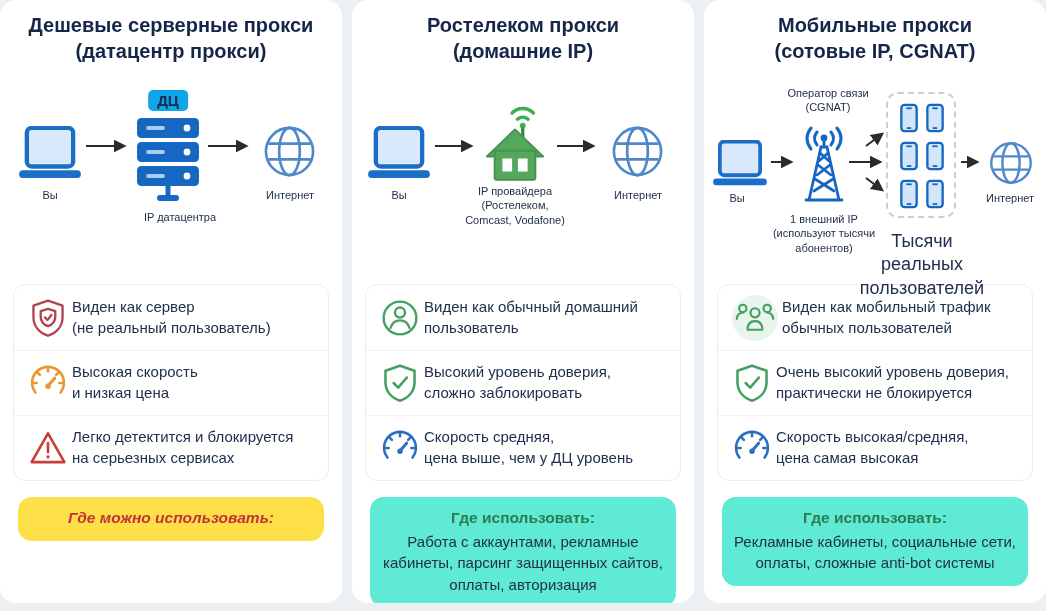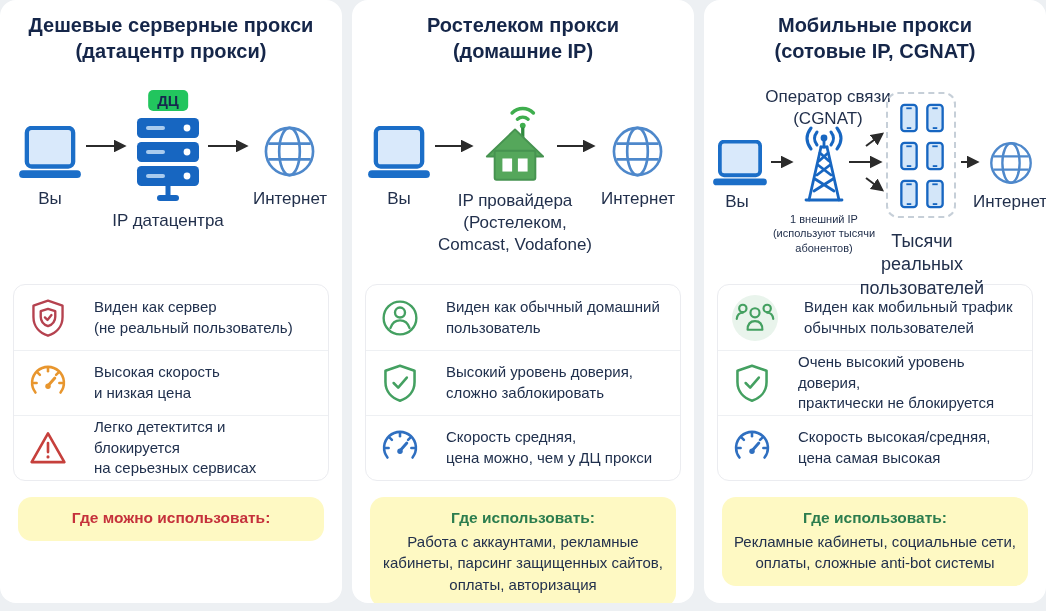--- a/index.html
+++ b/index.html
@@ -2,32 +2,32 @@
 <html><head>
 <meta charset="utf-8">
 <style>
   * { margin:0; padding:0; box-sizing:border-box; }
   html,body { width:1046px; height:611px; background:#edf0f3; font-family:"Liberation Sans", sans-serif; overflow:hidden; }
   .wrap { display:flex; gap:10px; padding:0; width:1046px; height:569px; }
   .card { flex:1 1 0; background:#ffffff; border-radius:16px; height:603px; overflow:hidden; position:relative; }
   .title { margin-top:12px; text-align:center; font-size:20px; font-weight:700; color:#152649; line-height:1.3; white-space:pre-line; }
   .diagram { position:relative; height:200px; margin-top:20px; }
   .diagram .abs { position:absolute; }
-  .cap { position:absolute; transform:translateX(-50%); text-align:center; font-size:17px; color:#22304c; line-height:1.3; white-space:pre-line; }
-  .chip { position:absolute; transform:translateX(-50%); background:#22c55e; color:#16294e; font-weight:700; font-size:15px; padding:2px 9px; border-radius:5px; }
+  .cap { position:absolute; transform:translateX(-50%); text-align:center; font-size:11px; color:#22304c; line-height:1.3; white-space:pre-line; }
+  .chip { position:absolute; transform:translateX(-50%); background:#0ea5e9; color:#16294e; font-weight:700; font-size:15px; padding:2px 9px; border-radius:5px; }
   svg.arr line, svg.fan line { stroke:#2b2b2b; stroke-width:2; }
   .features { margin:0 13px; border:1px solid #ebecf0; border-radius:12px; background:#fff; }
-  .frow { display:flex; align-items:center; gap:26px; height:65px; padding:0 14px; }
+  .frow { display:flex; align-items:center; gap:4px; height:65px; padding:0 14px; }
   .frow + .frow { border-top:1px solid #eef0f3; }
   .ficon { flex:0 0 40px; width:40px; height:40px; display:flex; align-items:center; justify-content:center; }
   .ficon.green-bg { background:#e9f4ec; border-radius:50%; width:46px; flex-basis:46px; height:46px; }
   .ftext { font-size:15px; color:#20304d; line-height:1.38; white-space:pre-line; }
   .usage { margin:16px 18px 0; border-radius:14px; padding:11px 10px 12px; text-align:center; }
-  .usage.pink { background:#fef9c3; }
-  .usage.green { background:#fef9c3; }
+  .usage.pink { background:#fde047;font-style:italic; }
+  .usage.green { background:#5eead4; }
   .uhead { font-size:15.5px; font-weight:700; line-height:1.35; }
   .usage.pink .uhead { color:#c5313b; }
   .usage.green .uhead { color:#2c7d4e; }
   .ubody { margin-top:2px; font-size:15px; color:#22304c; line-height:1.42; white-space:pre-line; }
 </style>
 </head>
 <body>
 
 <svg width="0" height="0" style="position:absolute">
   <defs>
@@ -61,21 +61,21 @@
         <rect x="2" y="48" width="62" height="20" rx="4.5" fill="#1766c1"></rect>
         <rect x="11" y="8" width="19" height="4" rx="2" fill="#a9cbee"></rect>
         <rect x="11" y="32" width="19" height="4" rx="2" fill="#a9cbee"></rect>
         <rect x="11" y="56" width="19" height="4" rx="2" fill="#a9cbee"></rect>
         <circle cx="52" cy="10" r="3.4" fill="#ffffff"></circle>
         <circle cx="52" cy="34" r="3.4" fill="#ffffff"></circle>
         <circle cx="52" cy="58" r="3.4" fill="#ffffff"></circle>
         <rect x="30.5" y="68" width="5" height="9" fill="#1766c1"></rect>
         <rect x="22" y="77" width="22" height="6" rx="3" fill="#1766c1"></rect>
       </svg>
-      <div class="cap" style="left:168px;top:126px">IP датацентра</div>
+      <div class="cap" style="left:180px;top:126px">IP датацентра</div>
 
       <svg class="arr abs" style="left:207px;top:56px" width="48" height="12">
         <line x1="1" y1="6" x2="39" y2="6" marker-end="url(#ah)"></line>
       </svg>
 
       <svg class="abs" style="left:262px;top:40px" width="55" height="55" viewBox="0 0 56 56" fill="none" stroke="#4e88cb" stroke-width="2.7">
         <circle cx="28" cy="28" r="24"></circle>
         <ellipse cx="28" cy="28" rx="10.5" ry="24"></ellipse>
         <line x1="6.5" y1="20" x2="49.5" y2="20"></line>
         <line x1="6.5" y1="36" x2="49.5" y2="36"></line>
@@ -149,21 +149,21 @@
           <path d="M29 13 a15.5 15.5 0 0 1 22 0"></path>
           <path d="M34.5 19.5 a8.5 8.5 0 0 1 11 0"></path>
         </g>
         <circle cx="40" cy="26" r="3" fill="#3fae4e"></circle>
         <line x1="40" y1="28" x2="40" y2="42" stroke="#2f8b3e" stroke-width="3.4"></line>
         <path d="M32 30 L3 58 H61 Z" fill="#55a75b" stroke="#469350" stroke-width="2" stroke-linejoin="round"></path>
         <rect x="11" y="52" width="42" height="30" rx="2" fill="#55a75b" stroke="#469350" stroke-width="2"></rect>
         <rect x="19" y="60" width="10" height="13.5" fill="#ffffff"></rect>
         <rect x="35" y="60" width="10" height="13.5" fill="#ffffff"></rect>
       </svg>
-      <div class="cap" style="left:163px;top:106px">IP провайдера
+      <div class="cap" style="left:163px;top:100px">IP провайдера
 (Ростелеком,
 Comcast, Vodafone)</div>
 
       <svg class="arr abs" style="left:204px;top:56px" width="46" height="12">
         <line x1="1" y1="6" x2="37" y2="6" marker-end="url(#ah)"></line>
       </svg>
 
       <svg class="abs" style="left:258px;top:40px" width="55" height="55" viewBox="0 0 56 56" fill="none" stroke="#4e88cb" stroke-width="2.7">
         <circle cx="28" cy="28" r="24"></circle>
         <ellipse cx="28" cy="28" rx="10.5" ry="24"></ellipse>
@@ -202,21 +202,21 @@
             <line x1="5.5" y1="22" x2="9.5" y2="22"></line>
             <line x1="10.3" y1="10.3" x2="13.1" y2="13.1"></line>
             <line x1="22" y1="5" x2="22" y2="9"></line>
             <line x1="33.7" y1="10.3" x2="30.9" y2="13.1"></line>
             <line x1="38.5" y1="22" x2="34.5" y2="22"></line>
             <line x1="22" y1="25" x2="29.5" y2="16.5" stroke-width="3.2"></line>
             <circle cx="22" cy="25.5" r="3" fill="#2f6fc0" stroke="none"></circle>
           </svg>
         </span>
         <span class="ftext">Скорость средняя,
-цена можно, чем у ДЦ прокси</span>
+цена выше, чем у ДЦ уровень</span>
       </div>
     </div>
 
     <div class="usage green">
       <div class="uhead">Где использовать:</div>
       <div class="ubody">Работа с аккаунтами, рекламные
 кабинеты, парсинг защищенных сайтов,
 оплаты, авторизация</div>
     </div>
   </div>

